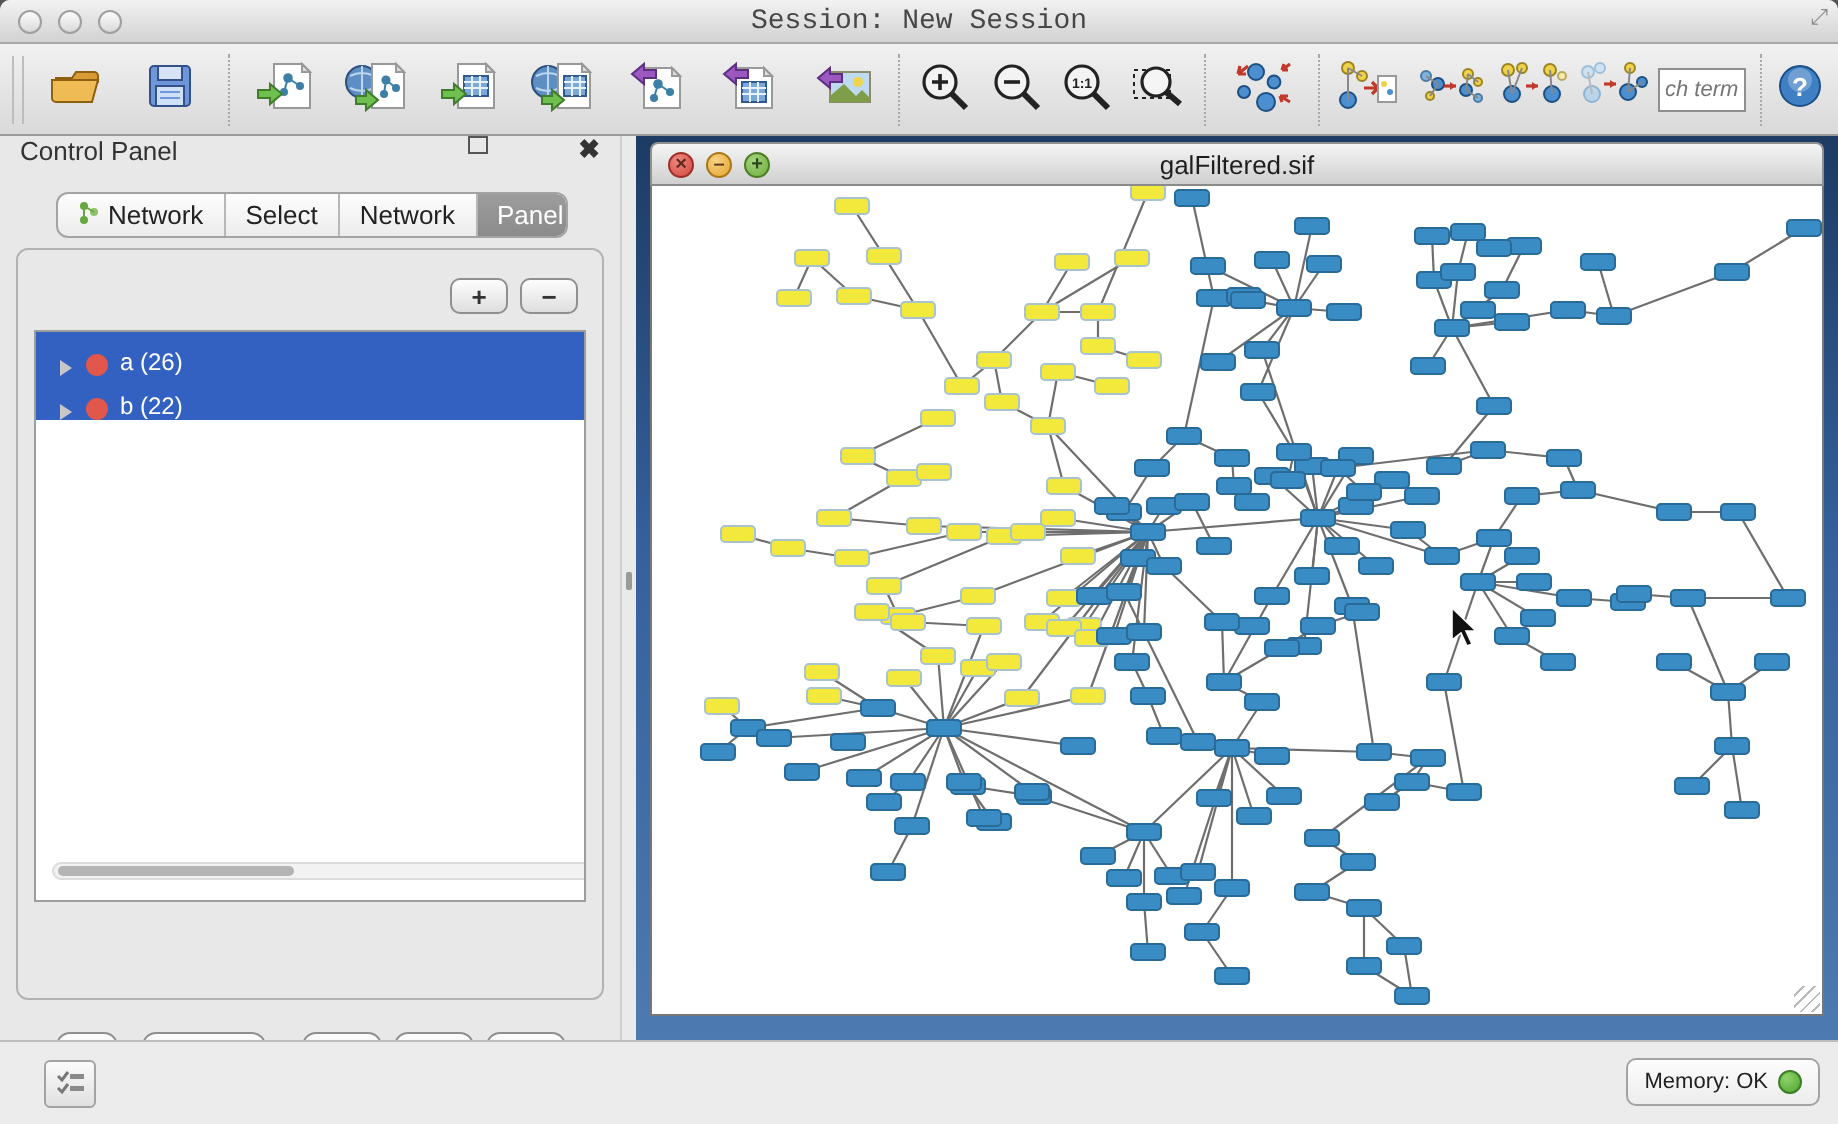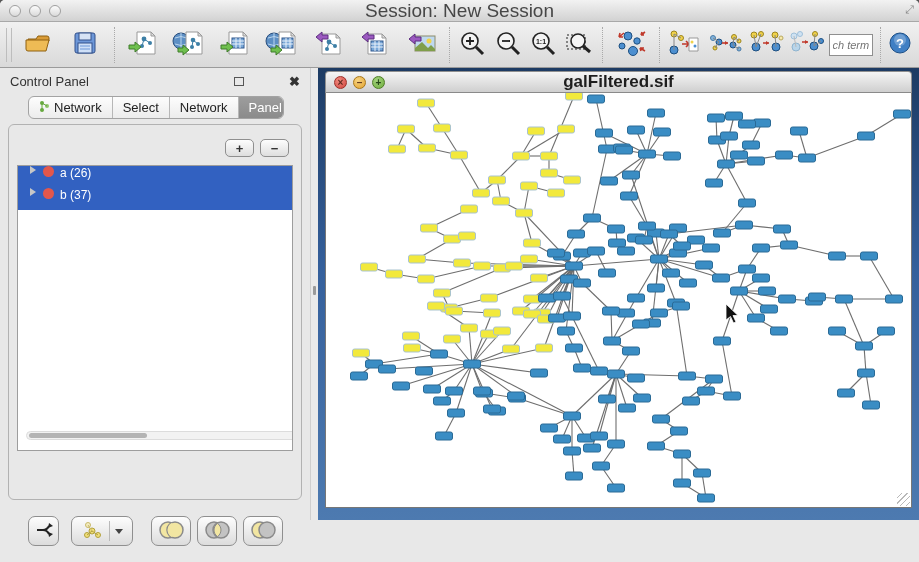--- a/index.html
+++ b/index.html
@@ -3,58 +3,58 @@
 <meta charset="utf-8">
 <style>
   html,body{margin:0;padding:0;background:#555;}
   *{box-sizing:border-box;font-family:"Liberation Sans",sans-serif;}
   .window{position:relative;width:919px;height:562px;background:#e8e8e8;overflow:hidden;border-radius:5px 5px 0 0;}
 
   
   .titlebar{height:22px;background:linear-gradient(#f2f2f2,#d2d2d2);border-bottom:1px solid #a8a8a8;position:relative;display:flex;align-items:center;}
   .traffic{position:absolute;left:9px;top:5px;display:flex;gap:8px;}
   .tl{width:12px;height:12px;border-radius:50%;background:linear-gradient(#fcfcfc,#d9d9d9);border:1px solid #9f9f9f;}
-  .win-title{width:100%;text-align:center;font-size:19px;color:#474747;}
+  .win-title{width:100%;text-align:center;font-size:14px;color:#474747;font-family:Liberation Mono, monospace;}
   .expand-glyph{position:absolute;right:5px;top:3px;font-size:11px;color:#8b8b8b;}
 
   
   .toolbar{height:46px;background:linear-gradient(#f1f1f1,#d9d9d9);border-bottom:1px solid #9b9b9b;display:flex;align-items:center;padding:0 4px;}
   .drag-handle{width:6px;height:34px;border-left:1px solid #bdbdbd;border-right:1px solid #bdbdbd;margin:0 4px 0 2px;}
   .tbtn{border:none;background:transparent;padding:0;display:flex;align-items:center;justify-content:center;height:40px;cursor:default;}
   .tbtn.wide{width:47px;} .tbtn.small{width:36px;} .tbtn.mid{width:41px;}
   .tsep{width:1px;height:36px;border-left:1px dotted #a9a9a9;margin:0 5px;}
   .search-wrap{display:flex;align-items:center;margin:0 2px;}
   .search-input{width:44px;height:22px;border:1px solid #8f8f8f;font-size:11px;font-style:italic;color:#666;padding:0 3px;background:#fff;}
   .help-btn{width:30px;}
 
   
   .main{display:flex;height:452px;}
   .control-panel{width:310px;background:#e8e8e8;position:relative;}
   .splitter{width:8px;background:#eaeaea;border-left:1px solid #cfcfcf;position:relative;}
   .splitter .knob{position:absolute;top:218px;left:2px;width:3px;height:9px;background:#9a9a9a;border-radius:1px;}
 
   
-  .cp-header{height:26px;display:flex;align-items:center;padding:0 10px;gap:36px;}
+  .cp-header{height:26px;display:flex;align-items:flex-start;padding:0 10px;gap:36px;}
   .cp-title{font-size:13px;color:#333;flex:1;}
   .cp-float{width:10px;height:9px;border:1.5px solid #555;margin-right:9px;}
   .cp-close{font-size:13px;color:#333;font-weight:bold;line-height:1;}
 
   
   .tabbar{display:flex;margin:2px 0 0 28px;width:256px;height:23px;border:1px solid #a3a3a3;border-radius:6px;overflow:hidden;background:linear-gradient(#fdfdfd,#ececec);}
   .tab{display:flex;align-items:center;justify-content:center;gap:4px;font-size:13px;color:#222;border-right:1px solid #b7b7b7;padding:0 10px;}
   .tab:last-child{border-right:none;}
   .tab.active{background:linear-gradient(#9d9d9d,#8b8b8b);color:#fff;}
   .tab-net-icon{display:inline-block;}
 
   
   .cp-box{position:absolute;left:8px;top:56px;width:294px;height:376px;border:1px solid #b2b2b2;border-radius:6px;background:#e8e8e8;}
   .pm-row{position:absolute;top:14px;right:12px;display:flex;gap:6px;}
   .pm-btn{width:29px;height:18px;border:1px solid #8f8f8f;border-radius:5px;background:linear-gradient(#fdfdfd,#dedede);font-size:13px;font-weight:bold;color:#333;line-height:15px;text-align:center;padding:0;}
   .set-list{position:absolute;left:8px;top:40px;width:276px;height:286px;background:#fff;border:1px solid #9d9d9d;overflow:hidden;}
-  .set-row{height:22px;display:flex;align-items:flex-start;background:#3261c1;color:#fff;font-size:12px;}
+  .set-row{height:22px;display:flex;align-items:flex-end;background:#3261c1;color:#fff;font-size:12px;}
   .tri{width:0;height:0;border-left:6px solid #c7c7c7;border-top:4px solid transparent;border-bottom:4px solid transparent;margin:0 7px 0 12px;}
   .dot{width:11px;height:11px;border-radius:50%;background:#e2574c;margin-right:6px;}
   .hscroll{position:absolute;left:8px;bottom:10px;width:276px;height:9px;background:#f2f2f2;border:1px solid #dcdcdc;border-radius:5px;}
   .hscroll .thumb{position:absolute;left:2px;top:1px;width:118px;height:5px;border-radius:3px;background:#b4b4b4;}
 
   
   .cp-actions{position:absolute;left:0;top:448px;width:100%;display:flex;align-items:center;}
   .abtn{height:30px;border:1px solid #8f8f8f;border-radius:7px;background:linear-gradient(#fdfdfd,#dcdcdc);display:flex;align-items:center;justify-content:center;padding:0;}
   .abtn.b1{width:31px;margin-left:28px;}
   .abtn.b2{width:62px;margin-left:12px;}
@@ -66,21 +66,21 @@
 
   
   .desktop{width:601px;background:#35609c;}
   .inner-frame{width:601px;height:452px;background:linear-gradient(180deg,#1d3b63 0%,#35609c 45%,#4d7ab0 100%);padding:3px 7px 12px 7px;}
   .inner-titlebar{height:22px;background:linear-gradient(#f5f5f5,#cfcfcf);border:1px solid #909090;border-bottom:1px solid #8a8a8a;border-radius:4px 4px 0 0;position:relative;display:flex;align-items:center;}
   .itl{position:absolute;left:8px;top:4px;display:flex;gap:6px;}
   .ib{width:13px;height:13px;border-radius:50%;font-size:10px;line-height:12px;text-align:center;color:rgba(60,20,10,.8);font-weight:bold;}
   .ib.red{background:radial-gradient(circle at 35% 30%,#f0897e,#d14840);border:1px solid #9e2f28;}
   .ib.yel{background:radial-gradient(circle at 35% 30%,#f7d380,#e3a432);border:1px solid #a87718;}
   .ib.grn{background:radial-gradient(circle at 35% 30%,#a4d37e,#6fae3e);border:1px solid #4d7d24;color:rgba(20,50,10,.85);}
-  .inner-title{width:100%;text-align:center;font-size:17px;color:#1e1e1e;font-weight:bold;}
+  .inner-title{width:100%;text-align:center;font-size:13px;color:#1e1e1e;}
   .net-canvas{position:relative;width:587px;height:415px;background:#fff;border:1px solid #777;border-top:none;}
   .net-canvas svg.graph{position:absolute;left:0;top:0;}
   .grip{position:absolute;right:1px;bottom:1px;width:13px;height:13px;background:repeating-linear-gradient(135deg,transparent 0 3px,#b9b9b9 3px 4px);}
 
   
   .statusbar{height:42px;background:#ececec;border-top:1px solid #bdbdbd;position:relative;}
   .task-btn{position:absolute;left:22px;top:9px;width:26px;height:24px;border:1px solid #a3a3a3;border-radius:3px;background:linear-gradient(#fbfbfb,#e0e0e0);display:flex;align-items:center;justify-content:center;padding:0;}
   .memory-btn{position:absolute;right:9px;top:8px;height:24px;border:1px solid #a3a3a3;border-radius:5px;background:linear-gradient(#fdfdfd,#ececec);display:flex;align-items:center;gap:5px;font-size:11px;color:#222;padding:0 8px;}
   .mem-dot{width:12px;height:12px;border-radius:50%;background:radial-gradient(circle at 35% 30%,#8fd36a,#4ea433);border:1px solid #3c7d26;}
 </style>
@@ -379,21 +379,21 @@
         </div>
         <div class="set-list">
           <div class="set-row">
             <span class="tri"></span>
             <span class="dot"></span>
             <span>a (26)</span>
           </div>
           <div class="set-row">
             <span class="tri"></span>
             <span class="dot"></span>
-            <span>b (37)</span>
+            <span>b (22)</span>
           </div>
           <div class="hscroll">
               <span class="thumb"></span>
             </div>
         </div>
       </div>
 
       <div class="cp-actions">
         <button class="abtn b1">
             <span>
@@ -878,13 +878,28 @@
               <rect x="511.5" y="296" width="17" height="8" rx="2" fill="#3a8dc4" stroke="#2a6a96"></rect>
               <rect x="536.5" y="308" width="17" height="8" rx="2" fill="#3a8dc4" stroke="#2a6a96"></rect>
               <polygon points="0,0 0,16 4.5,12.5 7.5,19 10,18 7,11.5 12,11.5" transform="translate(400,211)" fill="#111" stroke="#fff" stroke-width="0.8"></polygon>
             </svg>
           <div class="grip"></div>
         </div>
       </div>
     </div>
   </div>
 
+  <div class="statusbar">
+    <button class="task-btn">
+        <span>
+      <svg width="16" height="14">
+            <path d="M2 4 l2 2 3 -4" stroke="#777" stroke-width="1.5" fill="none"></path>
+            <rect x="8" y="3" width="7" height="2.5" fill="#8a8a8a"></rect>
+            <path d="M2 10 l2 2 3 -4" stroke="#777" stroke-width="1.5" fill="none"></path>
+            <rect x="8" y="9" width="7" height="2.5" fill="#8a8a8a"></rect>
+          </svg></span>
+    </button>
+    <button class="memory-btn">
+      <span>Memory: OK</span>
+      <span class="mem-dot"></span>
+    </button>
+  </div>
 </div>
 
 </body></html>

